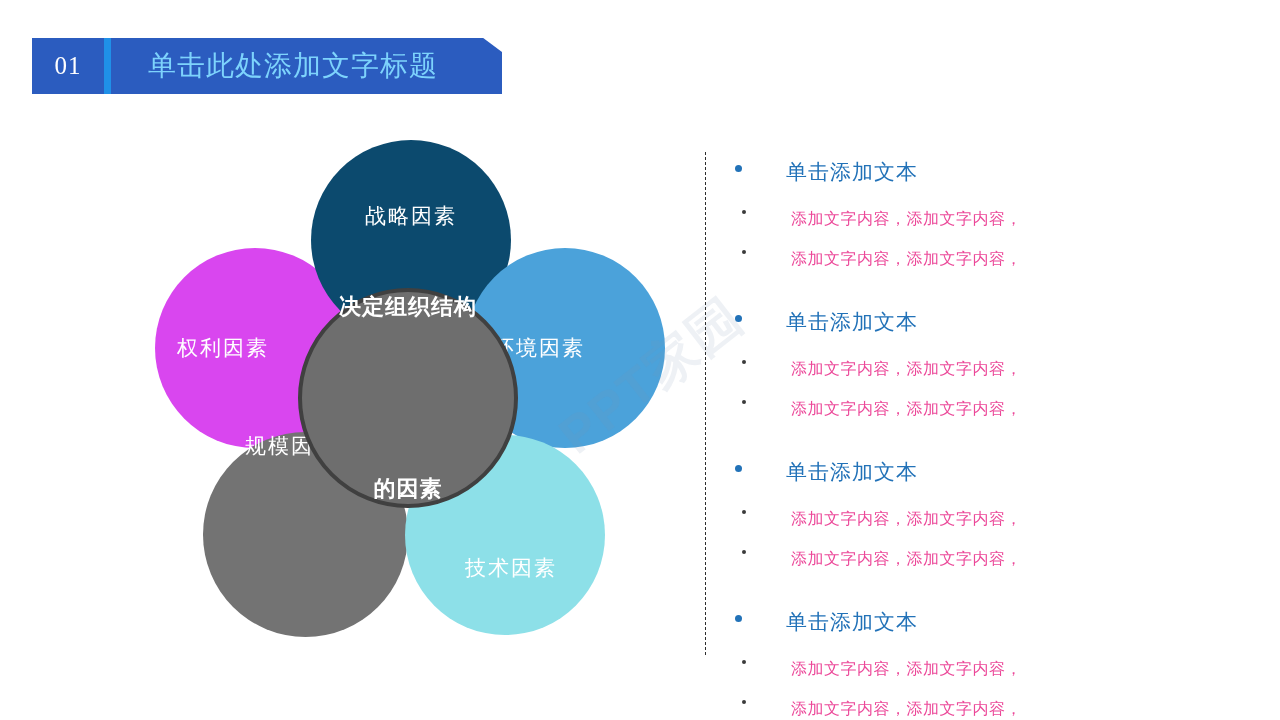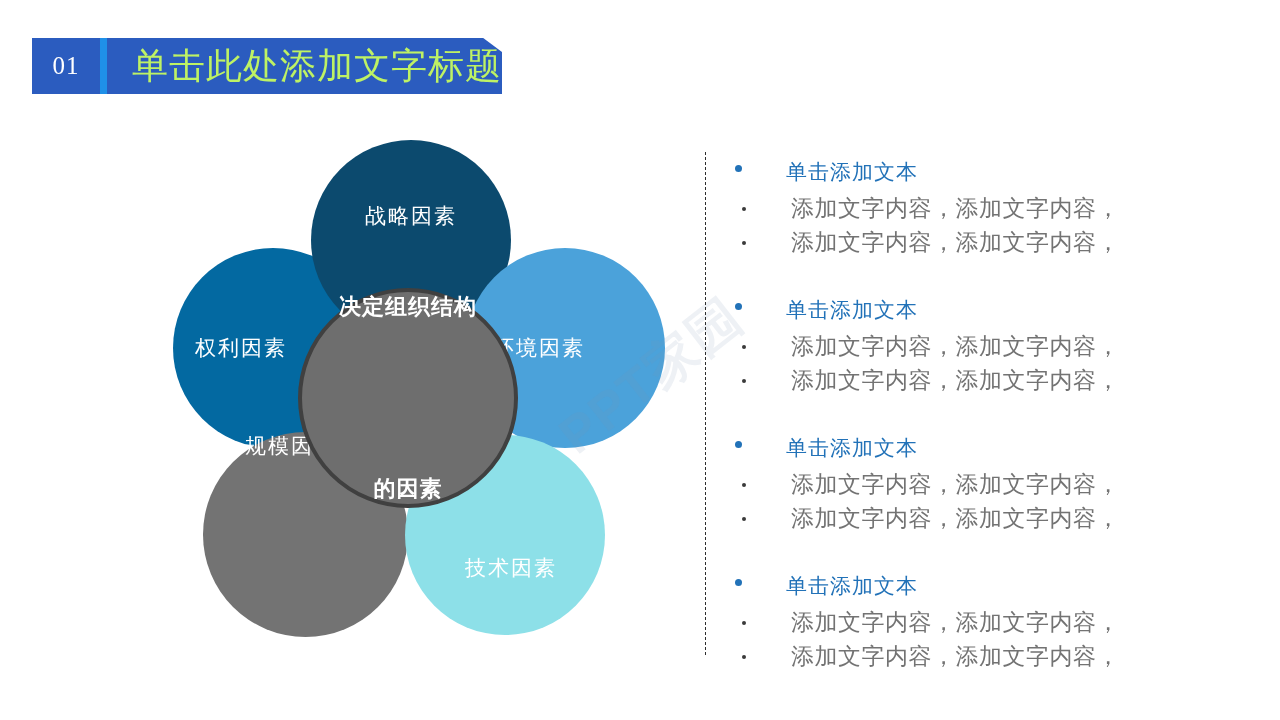--- a/index.html
+++ b/index.html
@@ -40,23 +40,23 @@
   }
   #header-divider {
     width: 7px;
     background: #1f90e8;
     flex: 0 0 auto;
   }
   #header-title {
     flex: 1;
     display: flex;
     align-items: center;
-    padding-left: 25px;
-    color: #bef264;
-    font-size: 36px;
+    padding-left: 37px;
+    color: #7dd3fc;
+    font-size: 28px;
     letter-spacing: 1px;
     white-space: nowrap;
     font-family: "Liberation Serif", "DejaVu Serif", serif;
   }
 
   
   #flower-diagram {
     position: absolute;
     left: 150px;
     top: 130px;
@@ -104,22 +104,22 @@
     width: 205px; height: 205px;
     left: 53px; top: 302px;
     background: #737373;
     align-items: flex-start;
     padding-bottom: 50px;
     justify-content: flex-start;
     padding-left: 42px;
   }
   #petal-power {
     width: 200px; height: 200px;
-    left: 23px; top: 118px;
-    background: #0369a1;
+    left: 5px; top: 118px;
+    background: #d946ef;
     justify-content: flex-start;
     padding-left: 22px;
   }
 
   #center-circle {
     position: absolute;
     left: 148px;
     top: 158px;
     width: 220px;
     height: 220px;
@@ -198,24 +198,25 @@
   }
   .bullet-sm {
     width: 4px; height: 4px;
     border-radius: 50%;
     background: #3a3a3a;
     margin-right: 45px;
     margin-left: 7px;
     flex: 0 0 auto;
   }
   .sub-text {
-    color: #737373;
-    font-size: 23px;
+    color: #ec4899;
+    font-size: 16px;
     letter-spacing: 0.5px;
     white-space: nowrap;
+    margin-top: 16px;
   }
 </style>
 </head>
 <body>
 
 <div id="header-banner">
   <div id="header-number">01</div>
   <div id="header-divider"></div>
   <div id="header-title">单击此处添加文字标题</div>
 </div>

